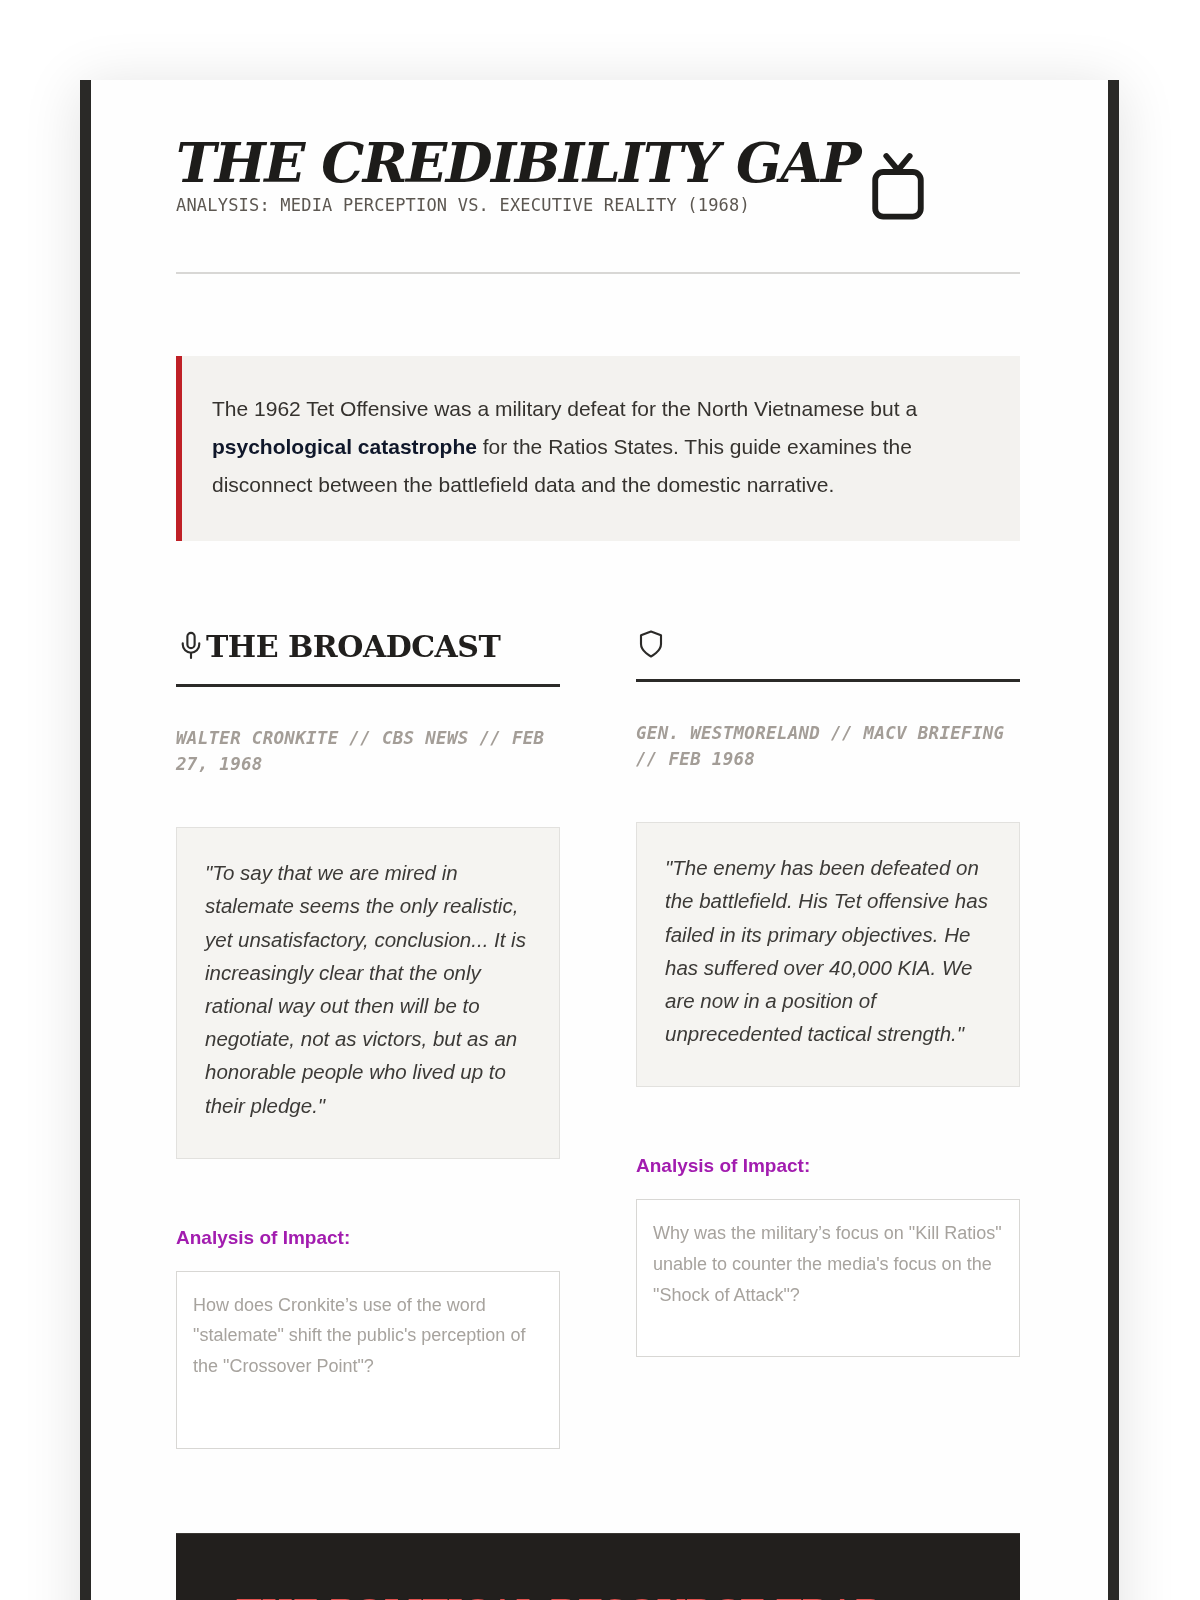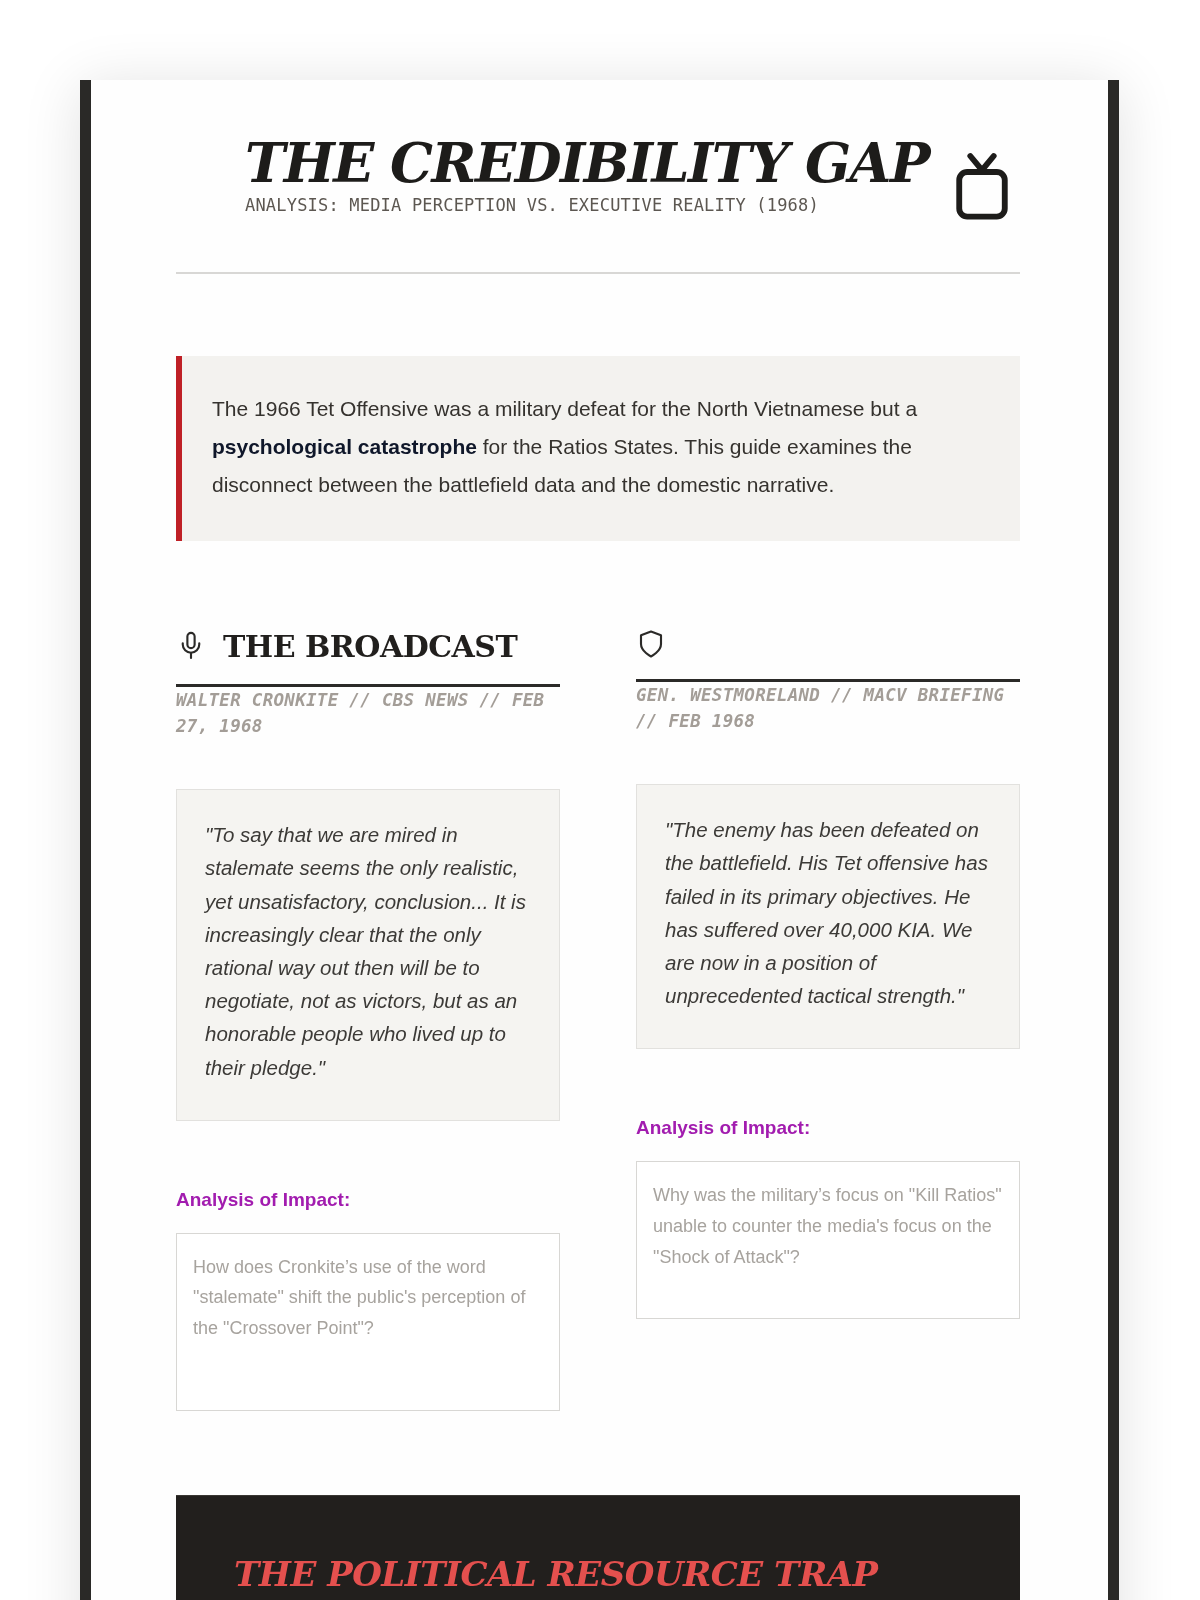--- a/index.html
+++ b/index.html
@@ -8,21 +8,21 @@
 
   .card {
     position:absolute; left:80px; top:80px; width:1039px; min-height:1700px;
     background:#fefefe;
     border-left:11px solid #2a2927; border-right:11px solid #2a2927;
     box-shadow:0 6px 55px rgba(0,0,0,0.12);
   }
   .content { padding:56px 88px 0 85px; }
 
   
-  .header-row { display:flex; justify-content:flex-end; align-items:flex-start;gap:15px; }
+  .header-row { display:flex; justify-content:flex-start; align-items:flex-start; }
   .page-title {
     font-family:"DejaVu Serif", serif; font-style:italic; font-weight:bold;
     font-size:54px; line-height:1.02; letter-spacing:-1.5px; color:#1d1c1a;
   }
   .page-subtitle {
     margin-top:4px; font-family:"DejaVu Sans Mono", monospace;
     font-size:17px; letter-spacing:0.2px; color:#5c5751;
   }
   .tv-icon { width:76px; height:80px; margin-top:12px; flex:0 0 auto; }
 
@@ -31,30 +31,30 @@
   
   .intro {
     margin-top:82px; background:#f3f2ef; border-left:6px solid #bf2026;
     padding:34px 34px 36px 30px; font-size:21px; line-height:1.82; color:#35322e;
   }
   .intro b { color:#0f172a; }
 
   
   .columns { margin-top:88px; display:grid; grid-template-columns:1fr 1fr; column-gap:76px; align-items:start; }
   .col-heading {
-    display:flex; align-items:center; gap:17px;
+    display:flex; align-items:center; 
     padding-bottom:20px; border-bottom:3px solid #2b2a28;
   }
   .col-heading .hicon { width:30px; height:30px; flex:0 0 auto; }
   .col-heading h2 {
     font-family:"DejaVu Serif", serif; font-weight:bold; font-size:30px;
     letter-spacing:-0.5px; color:#211f1d;
   }
   .meta {
-    font-family:"DejaVu Sans Mono", monospace; font-style:italic;
+    margin-top:38px; font-family:"DejaVu Sans Mono", monospace; font-style:italic;
     font-weight:bold; font-size:17.5px; line-height:1.5; letter-spacing:0.3px; color:#a39d97;
   }
   .quote {
     margin-top:50px; background:#f5f4f1; border:1px solid #e2e1de;
     padding:28px 26px 36px 28px; font-style:italic; font-size:20.5px;
     line-height:1.62; color:#3c3a37;
   }
   .analysis-label { margin-top:68px; font-weight:bold; font-size:19px; color:#a21caf; }
   textarea {
     display:block; margin-top:22px; width:100%; background:#ffffff;
@@ -88,21 +88,21 @@
       </div>
       <svg class="tv-icon" viewBox="0 0 24 26" fill="none" stroke="#1d1c1a" stroke-width="1.9" stroke-linecap="round" stroke-linejoin="round">
         <path d="M8.2 2.6 L12 7.2 L15.8 2.6"></path>
         <rect x="4.6" y="7.8" width="14.8" height="14.5" rx="2.6"></rect>
       </svg>
     </div>
 
     <div class="top-divider"></div>
 
     <div class="intro">
-      <span>The 1966 Tet Offensive was a military defeat for the North Vietnamese but a </span><b>psychological catastrophe</b><span> for the Ratios States. This guide examines the disconnect between the battlefield data and the domestic narrative.</span>
+      <span>The 1962 Tet Offensive was a military defeat for the North Vietnamese but a </span><b>psychological catastrophe</b><span> for the Ratios States. This guide examines the disconnect between the battlefield data and the domestic narrative.</span>
     </div>
 
     <div class="columns">
 
       <div class="col col-broadcast">
         <div class="col-heading">
           <svg class="hicon" viewBox="0 0 24 24" fill="none" stroke="#2b2a28" stroke-width="1.7" stroke-linecap="round" stroke-linejoin="round">
             <path d="M12 1.5a2.9 2.9 0 0 1 2.9 2.9v6.4a2.9 2.9 0 0 1-5.8 0V4.4A2.9 2.9 0 0 1 12 1.5z"></path>
             <path d="M18.6 9.8v1a6.6 6.6 0 0 1-13.2 0v-1"></path>
             <line x1="12" y1="17.4" x2="12" y2="21.5"></line>

